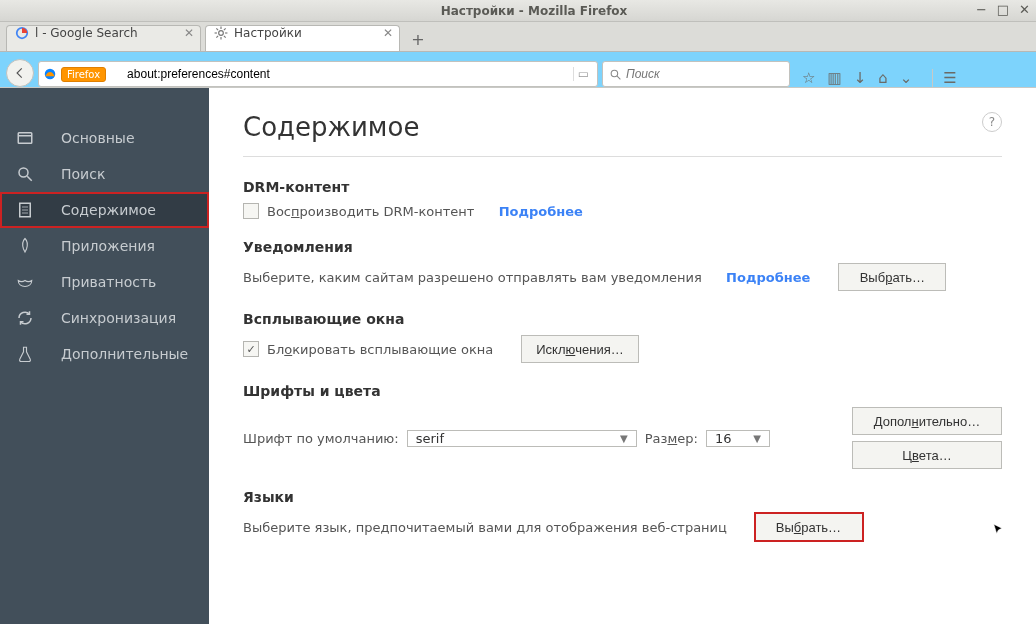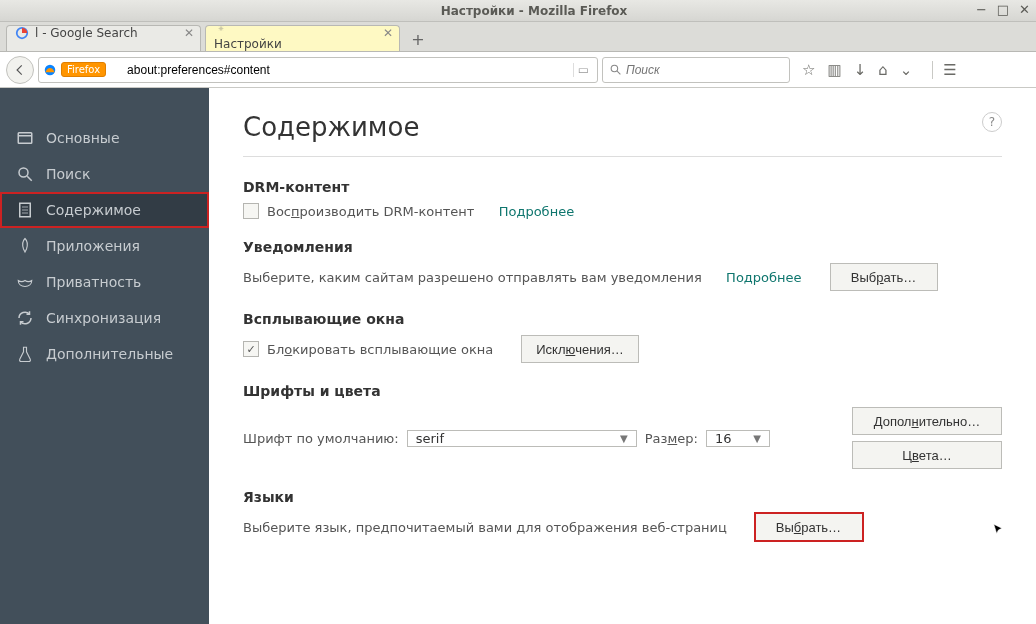--- a/index.html
+++ b/index.html
@@ -5,48 +5,48 @@
   * { box-sizing: border-box; margin: 0; padding: 0; }
   body { font-family: "DejaVu Sans", Arial, sans-serif; font-size: 13px; background: #d6d6d2; width: 1036px; height: 624px; overflow: hidden; color: #333; }
   
   .titlebar { height: 22px; background: linear-gradient(#e8e8e4,#d6d6d2); display: flex; align-items: center; justify-content: center; border-bottom: 1px solid #bfbfbb; position: relative; padding-left: 32px; }
   .titlebar-title { font-weight: bold; font-size: 12px; color: #5a5a55; }
   .titlebar-btns { position: absolute; right: 6px; top: 2px; display: flex; gap: 10px; color: #5a5a55; font-size: 13px; }
   .titlebar-btns span { cursor: default; }
   
   .tabstrip { height: 30px; background: #dcdcd8; display: flex; align-items: flex-end; padding-left: 6px; border-bottom: 1px solid #b8b8b4; }
   .tab { height: 26px; width: 195px; background: #eaeae6; border: 1px solid #b8b8b4; border-bottom: none; border-top-left-radius: 4px; border-top-right-radius: 4px; margin-right: 4px; display: flex; align-items: flex-start; padding: 0 8px; gap: 6px; font-size: 12px; color: #444; position: relative; }
-  .tab.active { background: #fef9c3; flex-direction: column; }
+  .tab.active { background: #ffffff; }
   .tab .close { position: absolute; right: 6px; color: #888; font-size: 12px; }
   .newtab { width: 28px; height: 24px; display:flex; align-items:center; justify-content:center; color:#666; font-size:16px; }
   
-  .toolbar { height: 36px; background: #ffffff; border-bottom: 1px solid #c9c9c5; display: flex; align-items: center; padding: 0 6px; gap: 4px; }
+  .toolbar { height: 36px; background: #7dd3fc; border-bottom: 1px solid #c9c9c5; display: flex; align-items: flex-end; padding: 0 6px; gap: 4px; }
   .circle-btn { width: 28px; height: 28px; border: 1px solid #c2c2be; border-radius: 50%; display:flex; align-items:center; justify-content:center; background: #f2f2ee; color:#555; }
   .urlbar { flex: 0 0 560px; height: 26px; border: 1px solid #c2c2be; border-radius: 3px; background: #fff; display:flex; align-items:center; padding: 0 4px; gap:4px; }
   .urlbar .fx-badge { font-size:10px; background:#ff9500; color:#fff; padding:1px 5px; border-radius:3px; border:1px solid #e07f00; }
   .urlbar input { border:none; outline:none; font-size:12px; flex:1; background:transparent;margin-left:17px; }
   .urlbar .reader { color:#999; font-size:12px; padding:0 4px; border-left:1px solid #ddd; }
   .searchbar { flex: 0 0 162px; height:26px; border: 1px solid #c2c2be; border-radius:3px; background:#fff; display:flex; align-items:center; padding:0 6px; gap:4px; }
   .searchbar input { border:none; outline:none; font-size:12px; flex:1; background:transparent; font-style:italic; color:#888; }
   .toolbar-icons { display:flex; gap:12px; margin-left:8px; color:#6a6a66; font-size:15px; align-items:center; }
   .hamburger { margin-left:8px; border-left:1px solid #c9c9c5; padding-left:10px; }
   
   .main { display:flex; height: calc(624px - 22px - 30px - 36px); }
   .sidebar { width: 209px; background: #424f5a; color:#c7ccd0; padding-top: 32px; }
-  .side-item { display:flex; align-items:center; gap:12px; padding: 9px 16px; font-size:14px; cursor:default; }
+  .side-item { display:flex; align-items:center; gap:27px; padding: 9px 16px; font-size:14px; cursor:default; }
   .side-item svg, .side-item .ico { width:18px; height:18px; flex-shrink:0; fill:#c7ccd0; stroke:#c7ccd0; }
   .side-item.active { background:#323c45; border:2px solid #c22; padding:7px 14px; }
   .content { flex:1; background:#fff; padding: 24px 34px 10px 34px; overflow-y:auto; }
   h1 { font-size: 26px; font-weight:400; color:#333; margin-bottom:14px; }
   .hr { border-top:1px solid #ddd; margin-bottom: 22px; }
   .section { margin-bottom: 20px; }
   .section h2 { font-size:14px; font-weight:bold; color:#333; margin-bottom:8px; }
   .row { display:flex; align-items:center; gap:8px; margin-bottom:6px; }
   .checkbox { width:16px; height:16px; border:1px solid #b5b5b1; background:#f6f6f3; display:flex; align-items:center; justify-content:center; font-size:11px; color:#555; }
-  .link { color:#0f766e; }
+  .link { color:#3b82f6;font-weight:bold; }
   .u { text-decoration: underline; }
   .right-btn { margin-left:auto; }
   .btn { height:28px; padding: 0 14px; border:1px solid #bcbcb8; background:#f4f4f1; font-size:13px; color:#333; display:inline-flex; align-items:center; justify-content:center; min-width:108px;margin-left:20px; }
   .btn.highlighted { outline: 2px solid #c22; outline-offset:-1px;padding-left:13px; }
   .desc { color:#555; font-size:13px; }
   .select { height:17px; border:1px solid #bcbcb8; background:#fff; display:inline-flex; align-items:center; padding: 0 8px; justify-content:space-between; font-size:13px; }
   .select .caret { color:#777; font-size:10px; margin-left:8px; }
   .help-icon { float:right; width:20px; height:20px; border:1px solid #ccc; border-radius:50%; color:#888; display:flex; align-items:center; justify-content:center; font-size:12px; }
   .stack-right { display:flex; flex-direction:column; gap:6px; margin-left:auto; align-items:center;border-radius:25px; }
   .cursor { position:absolute; width:14px; height:18px; pointer-events:none; }

